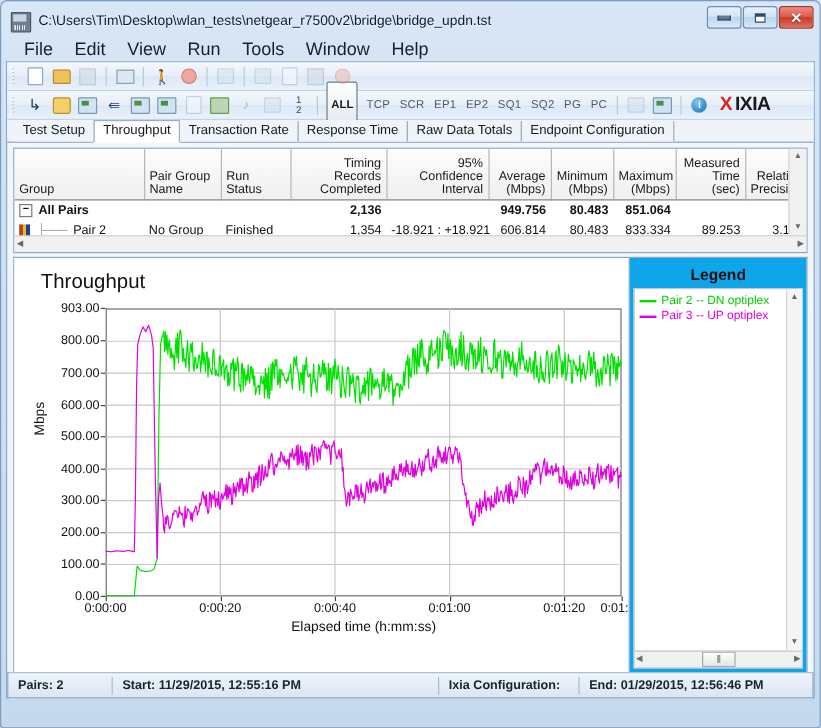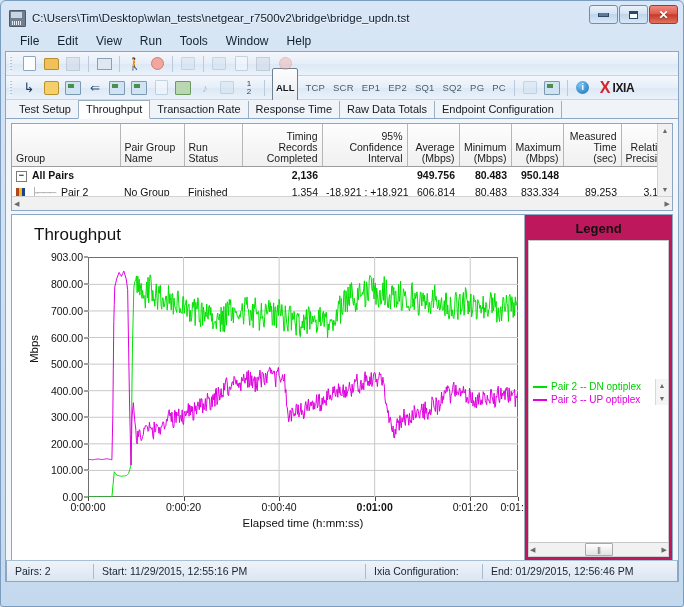--- a/index.html
+++ b/index.html
@@ -54,21 +54,21 @@
     background:linear-gradient(to bottom,#ef8b80 0%,#de5c4c 45%,#c63b2a 52%,#e2705e 100%);
     color:#fff;font-weight:bold;font-size:12px;
     text-shadow:0 1px 1px rgba(0,0,0,.45);
   }
   
   .menubar{
     height:20px;display:flex;align-items:center;gap:0px;
     padding-left:6px;
   }
   .menu-item{
-    font-size:12px;color:#10232f;padding:2px 9px;white-space:nowrap;
+    font-size:15px;color:#10232f;padding:2px 9px;white-space:nowrap;
   }
   
   .client{
     background:#f2f6fb;
     border:1px solid #8ba7c4;
     border-bottom:none;
     height:531px;box-sizing:border-box;
     display:flex;flex-direction:column;
     position:relative;
   }
@@ -106,21 +106,21 @@
     padding:14px 3px;margin:0 3px;line-height:1;flex:none;
   }
   .ixia{
     margin-left:6px;display:flex;align-items:center;gap:2px;flex:none;
   }
   .ixia .x{
     color:#d6232a;font-weight:bold;font-size:16px;line-height:1;
     font-family:"Liberation Sans",sans-serif;
   }
   .ixia .w{
-    color:#1a1a1a;font-weight:bold;font-size:12px;line-height:1;letter-spacing:-.4px;
+    color:#1a1a1a;font-weight:bold;font-size:16px;line-height:1;letter-spacing:-.4px;
   }
   
   .ic-doc{width:11px;height:13px;background:#fbfdff;border:1px solid #8fa6bb;border-radius:1px;}
   .ic-folder{width:13px;height:10px;background:#f0c15a;border:1px solid #b98f2c;border-radius:1px 2px 1px 1px;}
   .ic-save{width:12px;height:12px;background:#c9d4df;border:1px solid #8fa0b0;}
   .ic-print{width:13px;height:10px;background:#dfe8f0;border:1px solid #88a0b5;}
   .ic-run{color:#111;font-size:12px;font-weight:bold;}
   .ic-stop{width:11px;height:11px;border-radius:50%;background:#f0a79f;border:1px solid #d07c72;}
   .ic-gen{width:12px;height:11px;background:#cfe0ef;border:1px solid #93aec7;border-radius:1px;}
   .dim{opacity:.42;}
@@ -243,30 +243,30 @@
     position:absolute;top:100%;margin-top:4px;font-size:10.5px;color:#111;
     white-space:nowrap;transform:translateX(-50%);
   }
   .xtickmark{position:absolute;top:100%;width:1px;height:4px;background:#444;}
   .xlab{
     position:absolute;left:76px;width:430px;top:302px;text-align:center;
     font-size:11.5px;color:#111;
   }
   
   .legendpane{
-    width:147px;flex:none;background:#be185d;border-left:1px solid #9ab0c4;
+    width:147px;flex:none;background:#0ea5e9;border-left:1px solid #9ab0c4;
     display:flex;flex-direction:column;position:relative;
   }
   .legend-title{
     text-align:center;font-size:13px;font-weight:bold;color:#111;
     padding:6px 0 4px 0;
   }
   .legend-body{
     flex:1;min-height:0;border:1px solid #c7c7c7;margin:0 3px;
-    display:flex;position:relative;background:#fff;align-items:center;
+    display:flex;position:relative;background:#fff;
   }
   .legend-items{flex:1;min-width:0;overflow:hidden;padding:3px 2px 0 4px;}
   .lgd-row{display:flex;align-items:center;gap:4px;height:13px;white-space:nowrap;}
   .lgd-line{width:14px;height:2px;flex:none;}
   .lgd-txt{font-size:10px;line-height:12px;overflow:hidden;text-overflow:clip;}
   .lgd-vscroll{
     width:12px;flex:none;background:#f5f5f5;border-left:1px solid #d8d8d8;
     display:flex;flex-direction:column;justify-content:space-between;align-items:center;
   }
   .lgd-hscroll{
@@ -277,21 +277,21 @@
     width:26px;height:11px;background:linear-gradient(to bottom,#fefefe,#e4e4e4);
     border:1px solid #a9a9a9;border-radius:1px;
     display:flex;align-items:center;justify-content:center;
     font-size:7px;color:#666;letter-spacing:-1px;
   }
   
   .statusbar{
     height:22px;box-sizing:border-box;
     background:linear-gradient(to bottom,#eef3f9,#dbe6f2);
     border:1px solid #8ba7c4;border-top:1px solid #a8bed2;
-    display:flex;align-items:center;font-size:10.5px;color:#17232e;
+    display:flex;align-items:center;font-size:10.5px;color:#17232e;font-weight:bold;
   }
   .sb-cell{padding:0 8px;height:100%;display:flex;align-items:center;white-space:nowrap;}
   .sb-div{width:1px;height:15px;background:#a9bccd;}
 </style>
 </head>
 <body>
 
 <div class="win">
 
   <div class="titlebar">
@@ -494,21 +494,21 @@
               <tr class="total">
                 <td class="lft">
                   <span class="node-toggle">−</span><span>All Pairs</span>
                 </td>
                 <td class="lft"></td>
                 <td class="lft"></td>
                 <td>2,136</td>
                 <td></td>
                 <td>949.756</td>
                 <td>80.483</td>
-                <td>950.148</td>
+                <td>851.064</td>
                 <td></td>
                 <td></td>
               </tr>
               <tr>
                 <td class="lft">
                   <span class="rowicon"></span><span class="treeline">├───</span><span>Pair 2</span>
                 </td>
                 <td class="lft">No Group</td>
                 <td class="lft">Finished</td>
                 <td>1,354</td>
@@ -575,21 +575,21 @@
             <div class="ytick" style="top: 27.3754px;">800.00</div>
             <div class="ytickmark" style="top: 27.3754px;"></div>
             <div class="ytick" style="top: 0px;">903.00</div>
             <div class="ytickmark" style="top: 0px;"></div>
             <div class="xtick" style="left: 0px;">0:00:00</div>
             <div class="xtickmark" style="left: 0px;"></div>
             <div class="xtick" style="left: 95.5556px;">0:00:20</div>
             <div class="xtickmark" style="left: 95.5556px;"></div>
             <div class="xtick" style="left: 191.111px;">0:00:40</div>
             <div class="xtickmark" style="left: 191.111px;"></div>
-            <div class="xtick" style="left: 286.667px; font-weight: bold;">0:01:00</div>
+            <div class="xtick" style="left: 286.667px;">0:01:00</div>
             <div class="xtickmark" style="left: 286.667px;"></div>
             <div class="xtick" style="left: 382.222px;">0:01:20</div>
             <div class="xtickmark" style="left: 382.222px;"></div>
             <div class="xtick" style="left: 430px;">0:01:30</div>
             <div class="xtickmark" style="left: 430px;"></div>
           </div>
         <div class="xlab">Elapsed time (h:mm:ss)</div>
       </div>
 
       <div class="legendpane">

